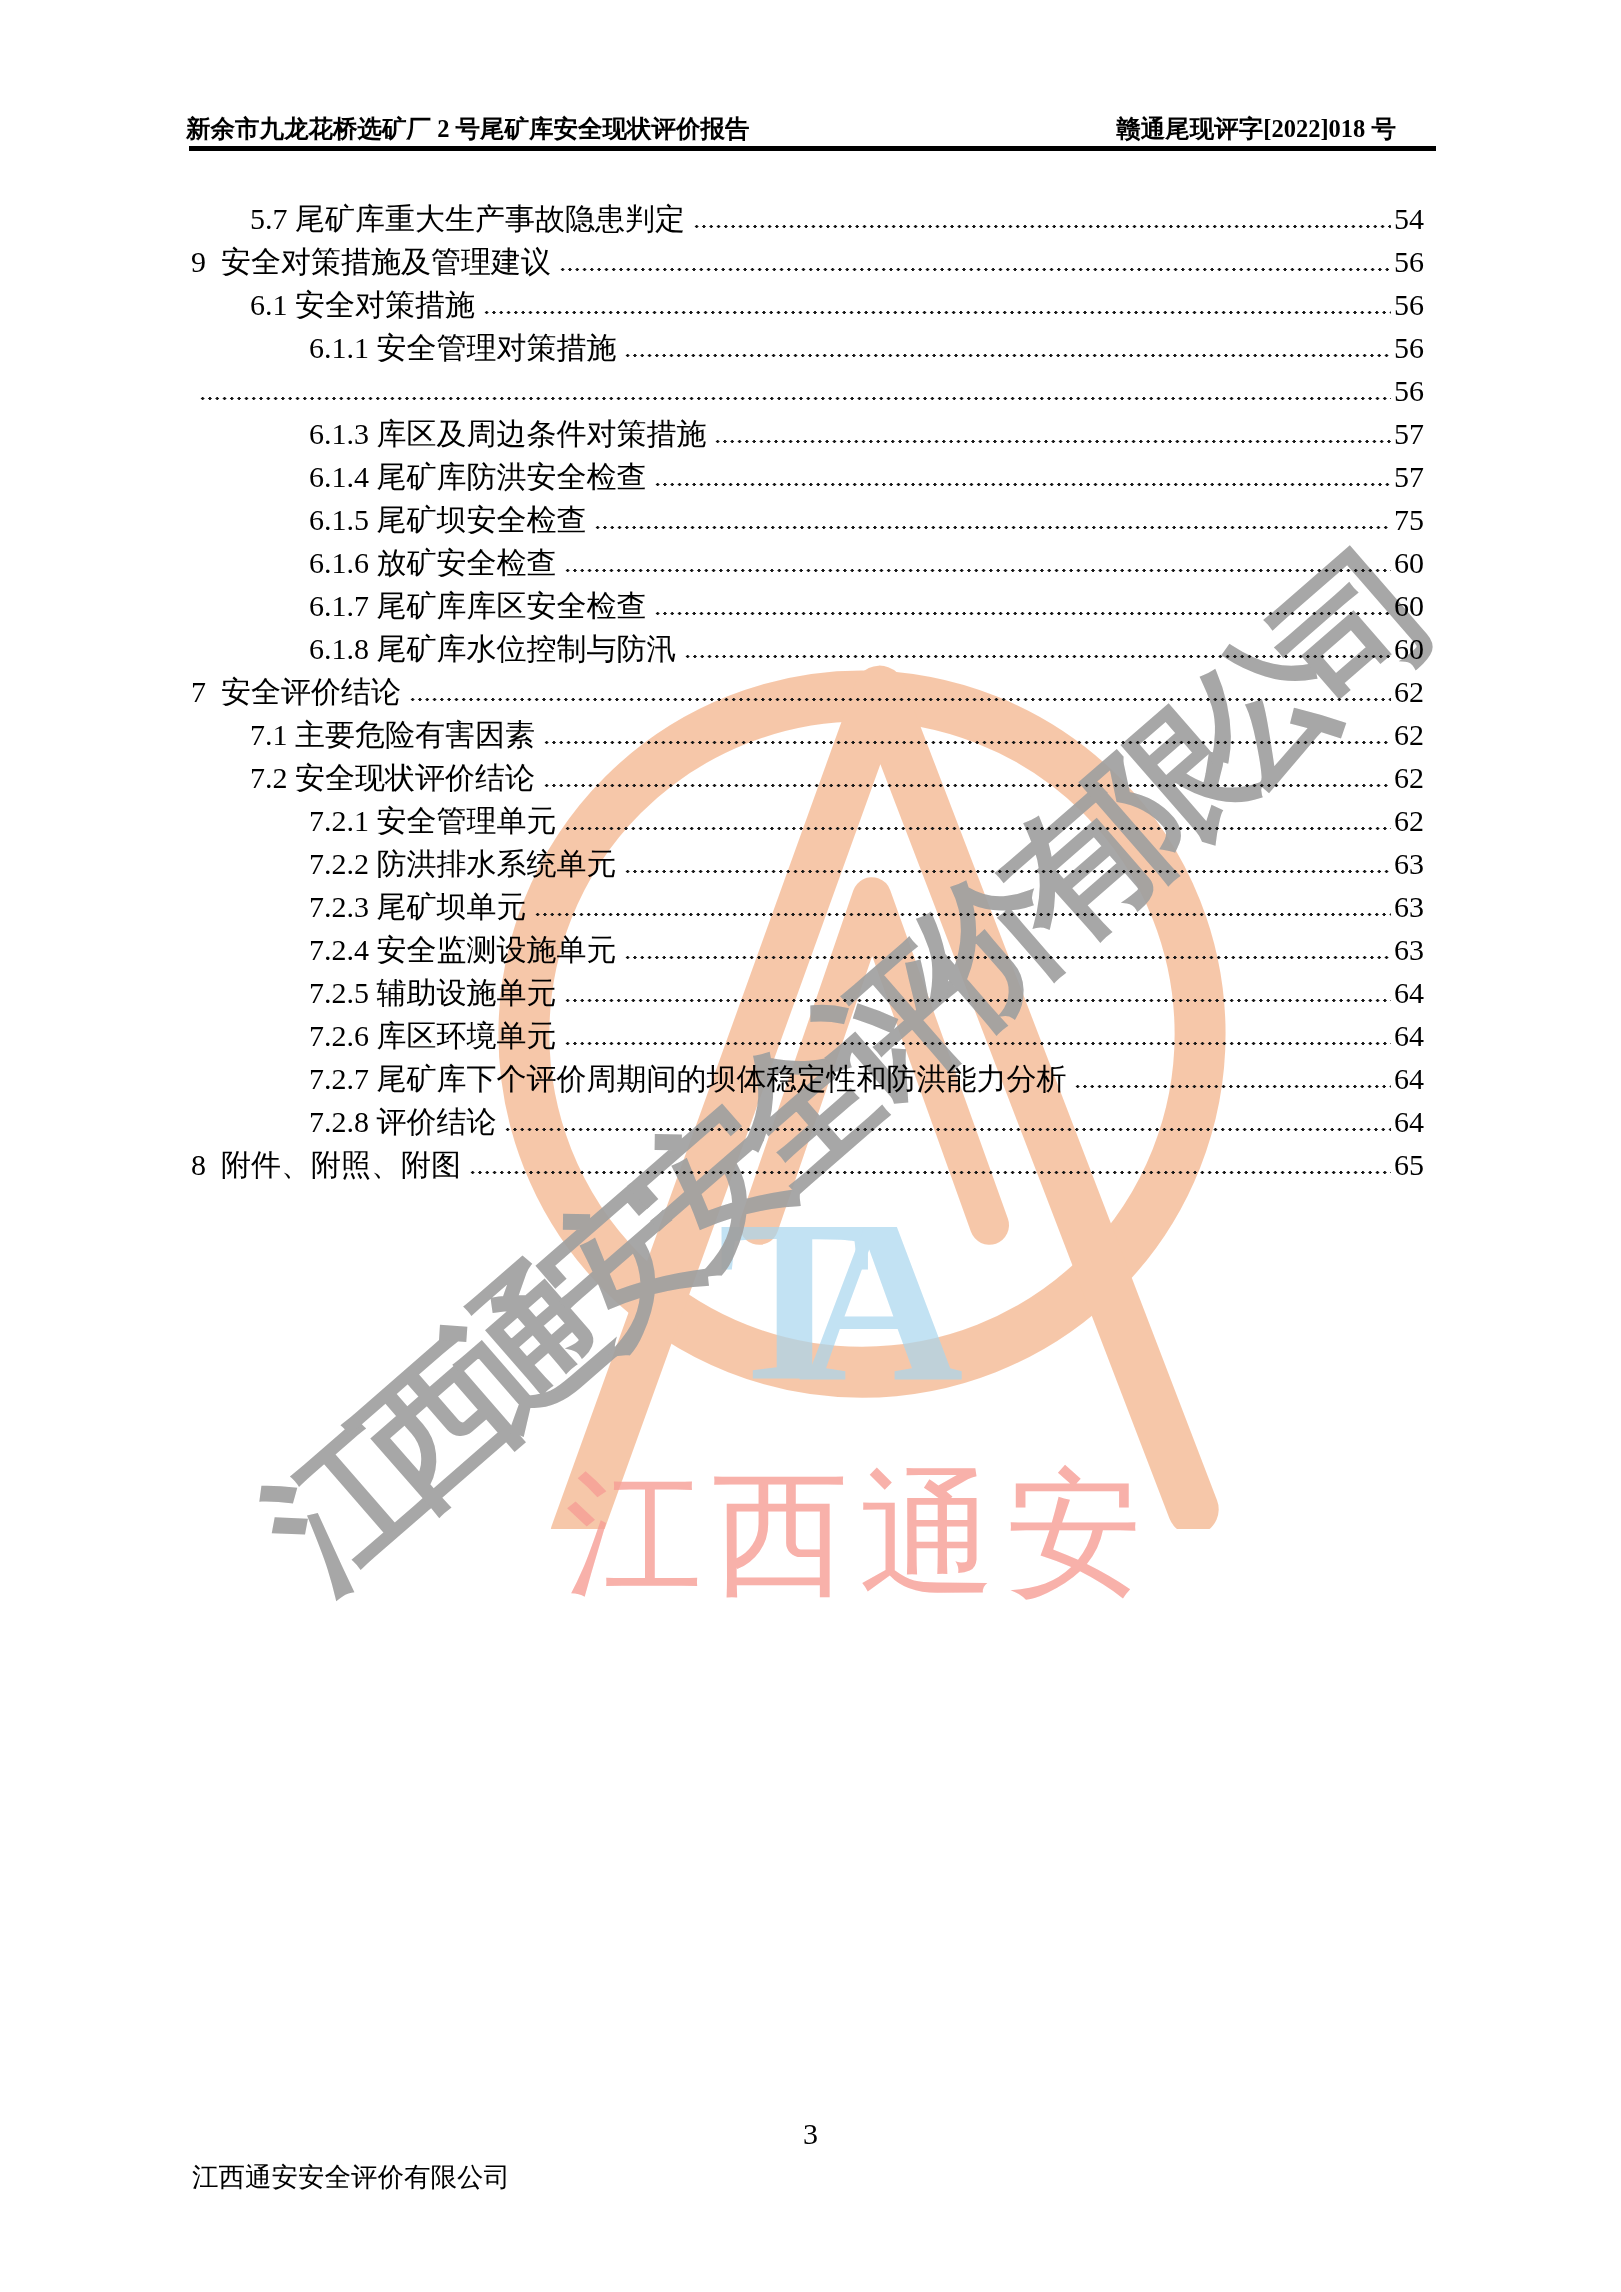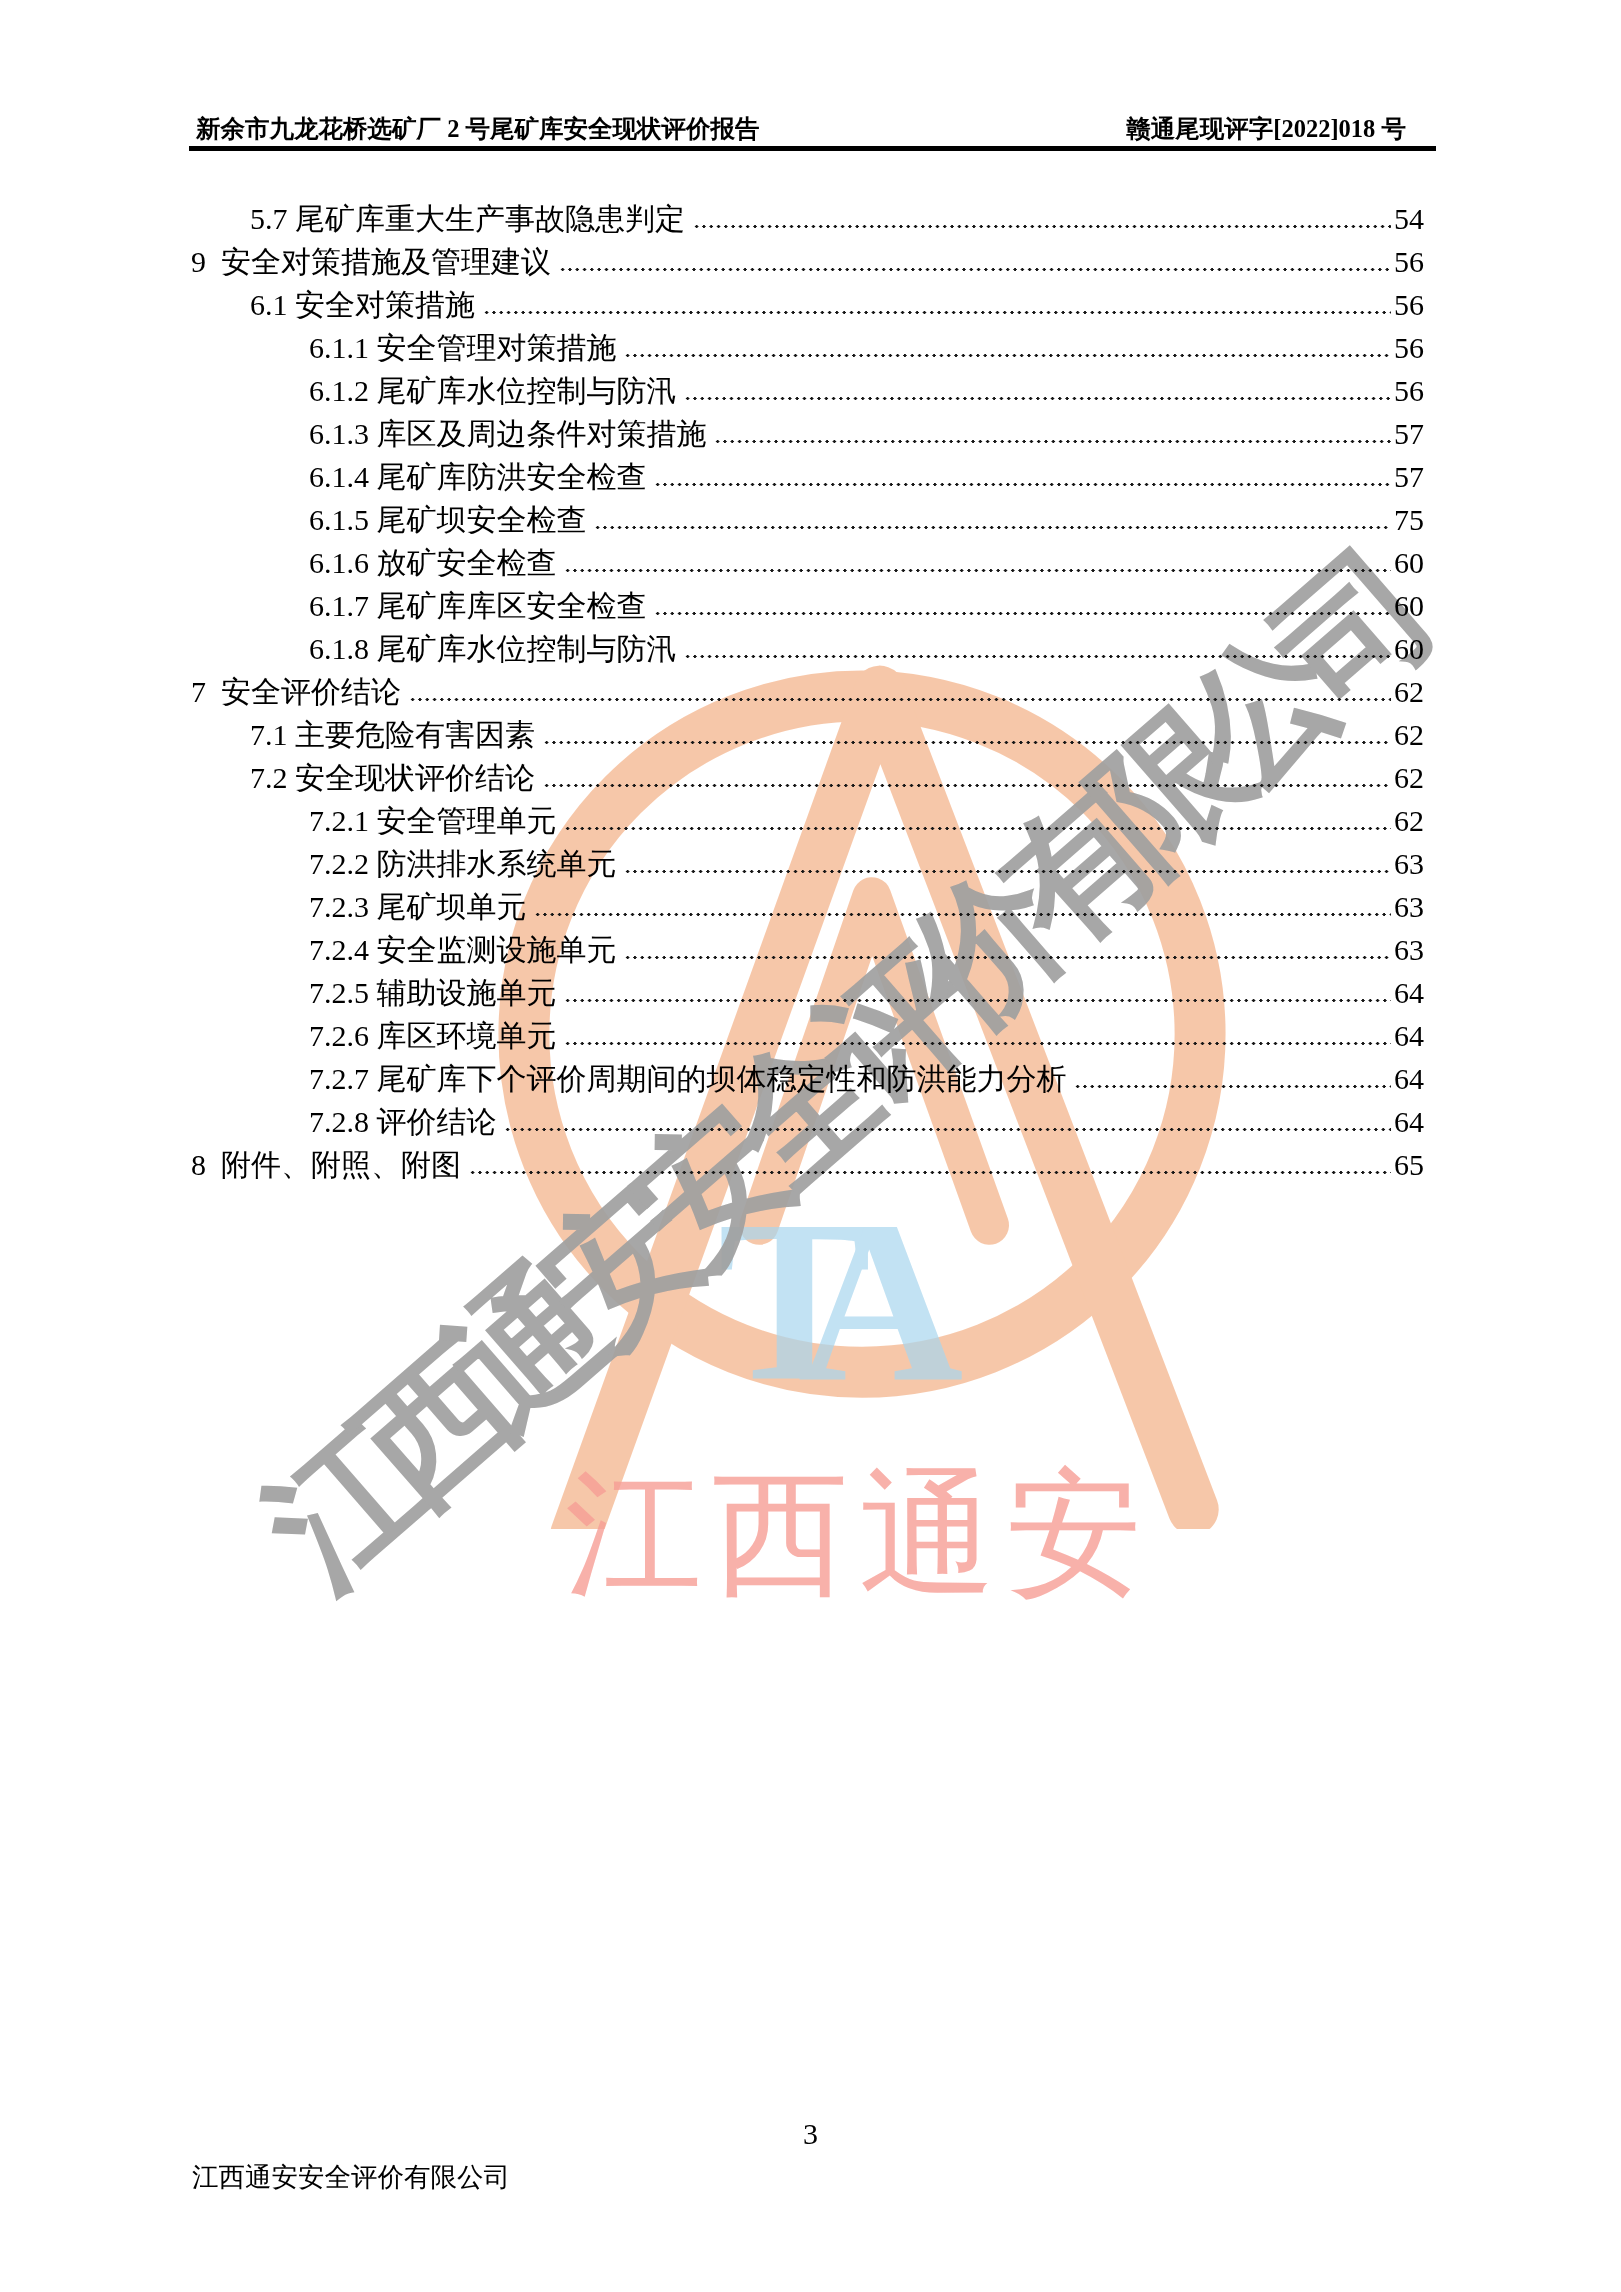--- a/index.html
+++ b/index.html
@@ -7,21 +7,21 @@
     position:relative;
     width:1621px;height:2293px;
     background:#ffffff;
     margin:0 auto;
     overflow:hidden;
     font-family:"Liberation Serif","DejaVu Serif",serif;
     color:#000;
   }
   
   .header{
-    position:absolute;left:196px;top:116px;width:1210px;
+    position:absolute;left:186px;top:116px;width:1210px;
     display:flex;justify-content:space-between;align-items:flex-end;
     font-size:24.5px;font-weight:bold;line-height:1.1;white-space:nowrap;
   }
   .header-rule{
     position:absolute;left:189px;top:146px;width:1247px;height:4.9px;
     background:#000;
   }
   
   .toc{
     position:absolute;left:191px;top:191px;width:1233px;
@@ -96,21 +96,21 @@
     <span>新余市九龙花桥选矿厂 2 号尾矿库安全现状评价报告</span>
     <span>赣通尾现评字[2022]018 号</span>
   </div>
   <div class="header-rule"></div>
 
   <div class="toc" id="toc">
       <div class="toc-row lvl2"><span class="toc-label">5.7 尾矿库重大生产事故隐患判定</span><span class="toc-leader"></span><span class="toc-page">54</span></div>
       <div class="toc-row lvl1"><span class="toc-label">9  安全对策措施及管理建议</span><span class="toc-leader"></span><span class="toc-page">56</span></div>
       <div class="toc-row lvl2"><span class="toc-label">6.1 安全对策措施</span><span class="toc-leader"></span><span class="toc-page">56</span></div>
       <div class="toc-row lvl3"><span class="toc-label">6.1.1 安全管理对策措施</span><span class="toc-leader"></span><span class="toc-page">56</span></div>
-      <div class="toc-row lvl3"><span class="toc-label">6.1.2 尾矿库水位控制与防汛</span><span class="toc-leader"></span><span class="toc-page">56</span></div>
+      <div class="toc-row lvl3"><span class="toc-leader"></span><span class="toc-page">56</span></div>
       <div class="toc-row lvl3"><span class="toc-label">6.1.3 库区及周边条件对策措施</span><span class="toc-leader"></span><span class="toc-page">57</span></div>
       <div class="toc-row lvl3"><span class="toc-label">6.1.4 尾矿库防洪安全检查</span><span class="toc-leader"></span><span class="toc-page">57</span></div>
       <div class="toc-row lvl3"><span class="toc-label">6.1.5 尾矿坝安全检查</span><span class="toc-leader"></span><span class="toc-page">75</span></div>
       <div class="toc-row lvl3"><span class="toc-label">6.1.6 放矿安全检查</span><span class="toc-leader"></span><span class="toc-page">60</span></div>
       <div class="toc-row lvl3"><span class="toc-label">6.1.7 尾矿库库区安全检查</span><span class="toc-leader"></span><span class="toc-page">60</span></div>
       <div class="toc-row lvl3"><span class="toc-label">6.1.8 尾矿库水位控制与防汛</span><span class="toc-leader"></span><span class="toc-page">60</span></div>
       <div class="toc-row lvl1"><span class="toc-label">7  安全评价结论</span><span class="toc-leader"></span><span class="toc-page">62</span></div>
       <div class="toc-row lvl2"><span class="toc-label">7.1 主要危险有害因素</span><span class="toc-leader"></span><span class="toc-page">62</span></div>
       <div class="toc-row lvl2"><span class="toc-label">7.2 安全现状评价结论</span><span class="toc-leader"></span><span class="toc-page">62</span></div>
       <div class="toc-row lvl3"><span class="toc-label">7.2.1 安全管理单元</span><span class="toc-leader"></span><span class="toc-page">62</span></div>

